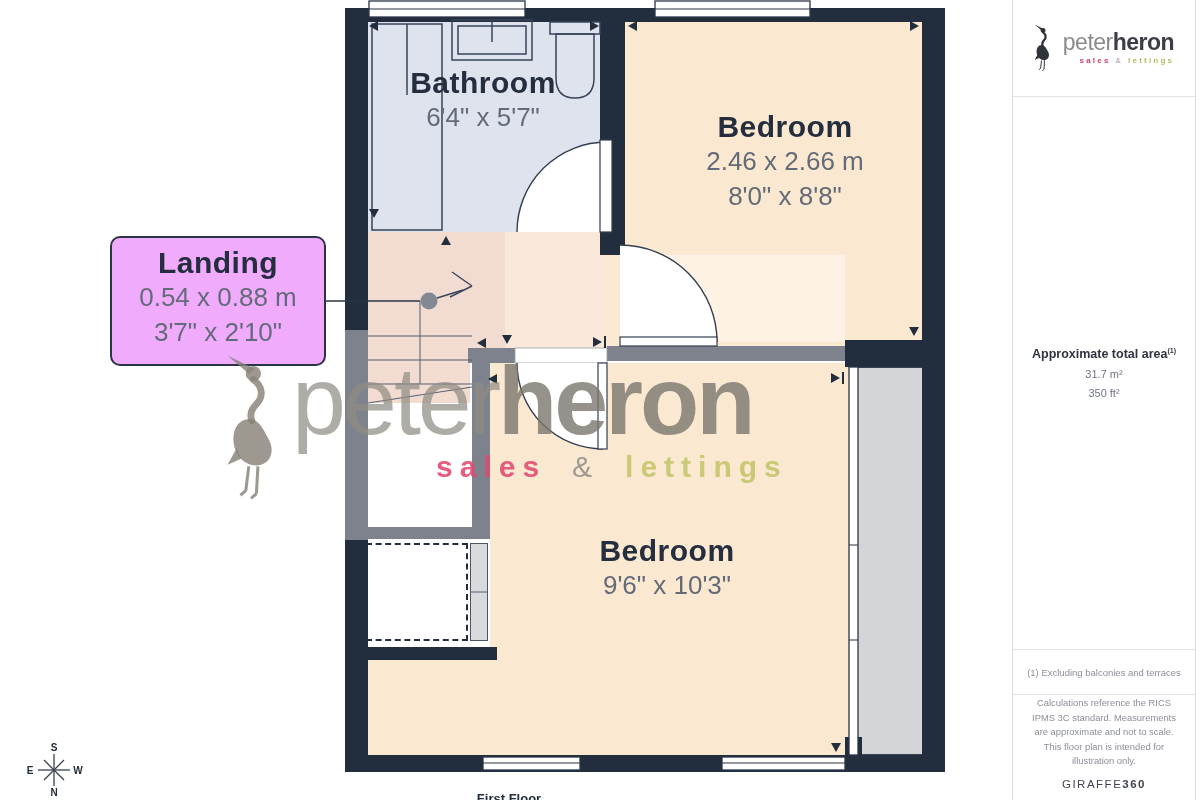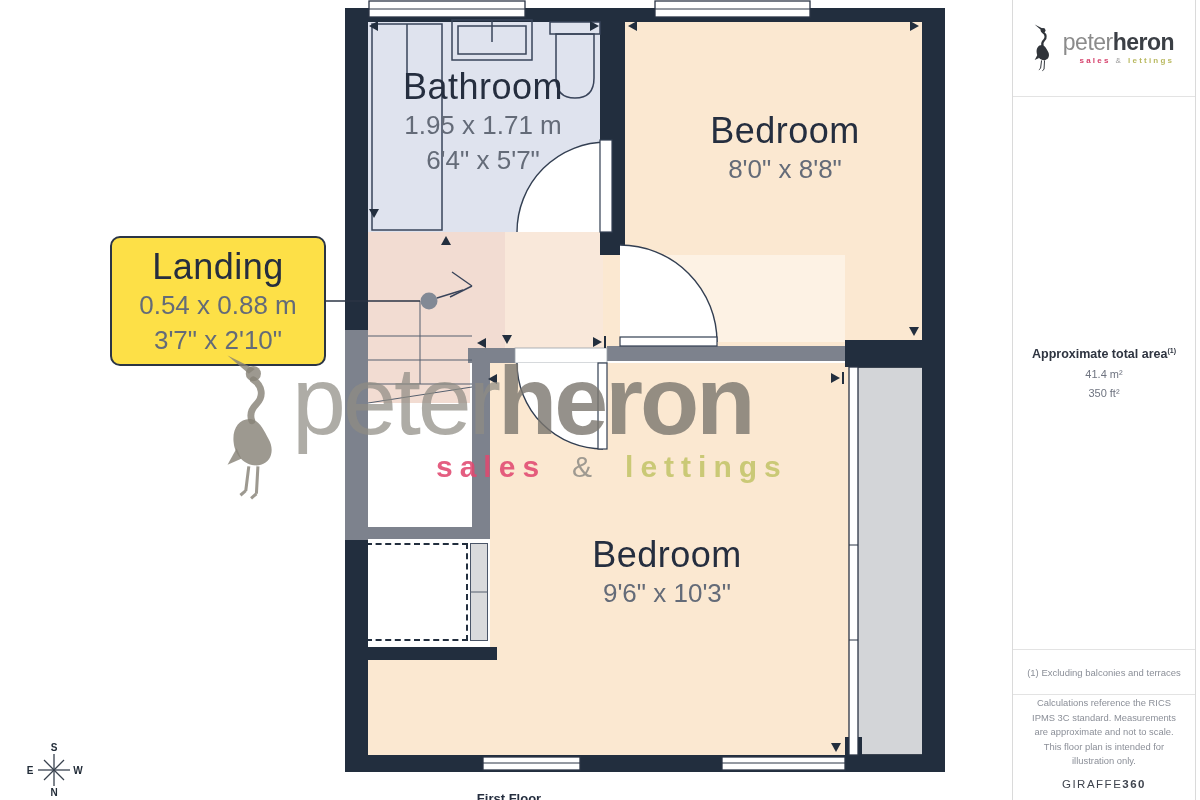--- a/index.html
+++ b/index.html
@@ -26,26 +26,26 @@
   .leaf { fill:#fff; stroke:#333f52; stroke-width:1.2; }
   .fixture { fill:none; stroke:#39445a; stroke-width:1.5; }
   .window { fill:#fff; stroke:#2b3545; stroke-width:1.3; }
   .winline { stroke:#2b3545; stroke-width:1; }
   .tread { stroke:#555f6e; stroke-width:1; }
   .marker { fill:var(--wall); }
   .compassline { stroke:#39424f; stroke-width:1.3; }
   .compass-label { font-size:10px; font-weight:bold; fill:#222c38; }
   
   .room-label { position:absolute; text-align:center; z-index:20; transform:translateX(-50%); white-space:nowrap; }
-  .room-name { font-size:36px; font-weight:400; color:var(--label); letter-spacing:.5px;text-align:center; }
+  .room-name { font-size:30px; font-weight:700; color:var(--label); letter-spacing:.5px;text-align:center; }
   .room-dim  { font-size:26px; color:var(--dims); line-height:35px; }
   
   .callout {
     position:absolute; left:110px; top:236px; width:216px; height:130px; z-index:25;
-    background:#fde047; border:2px solid #2b3545; border-radius:10px;
+    background:#f0abfc; border:2px solid #2b3545; border-radius:10px;
     text-align:center; padding-top:8px;
   }
   
   .watermark { position:absolute; inset:0; z-index:30; pointer-events:none; }
   .wm-bird { position:absolute; left:226px; top:352px; color:rgba(135,130,120,.82); }
   .wm-name { position:absolute; left:292px; top:352px; font-size:97px; line-height:1; letter-spacing:-3px; }
   .wm-peter { color:rgba(143,140,132,.72); }
   .wm-heron { color:rgba(122,118,110,.80); font-weight:700; }
   .wm-tagline { position:absolute; left:436px; top:450px; display:flex; gap:26px; font-size:30px; font-weight:700; letter-spacing:7px; }
   .wm-sales { color:rgba(224,72,111,.88); }
@@ -201,25 +201,25 @@
       <line class="compassline" x1="44" y1="780" x2="64" y2="760"></line>
       <text class="compass-label" x="54" y="751" text-anchor="middle">S</text>
       <text class="compass-label" x="54" y="796" text-anchor="middle">N</text>
       <text class="compass-label" x="30" y="774" text-anchor="middle">E</text>
       <text class="compass-label" x="78" y="774" text-anchor="middle">W</text>
     </g>
   </svg>
 
   <div class="room-label" style="left:483px;top:66px">
     <div class="room-name">Bathroom</div>
-    <div class="room-dim">1.95 x 1.71 m</div>
     <div class="room-dim">6'4" x 5'7"</div>
   </div>
   <div class="room-label" style="left:785px;top:110px">
     <div class="room-name">Bedroom</div>
+    <div class="room-dim">2.46 x 2.66 m</div>
     <div class="room-dim">8'0" x 8'8"</div>
   </div>
   <div class="room-label" style="left:667px;top:534px">
     <div class="room-name">Bedroom</div>
     <div class="room-dim">9'6" x 10'3"</div>
   </div>
 
   <div class="callout">
     <div class="room-name">Landing</div>
     <div class="room-dim">0.54 x 0.88 m</div>
@@ -253,21 +253,21 @@
         </div>
         <div class="logo-tagline">
           <span class="lt-sales">sales</span>
           <span class="lt-amp">&amp;</span>
           <span class="lt-lettings">lettings</span>
         </div>
       </div>
     </div>
     <div class="s-area">
       <div class="area-title"><span>Approximate total area</span><sup>(1)</sup></div>
-      <div class="area-val">41.4 m²</div>
+      <div class="area-val">31.7 m²</div>
       <div class="area-val">350 ft²</div>
     </div>
     <div class="s-note">(1) Excluding balconies and terraces</div>
     <div class="s-legal">
       <div class="legal-text">Calculations reference the RICS IPMS 3C standard. Measurements are approximate and not to scale. This floor plan is intended for illustration only.</div>
       <div class="credit"><span>GIRAFFE</span><b>360</b></div>
     </div>
   </div>
 
 </div>

